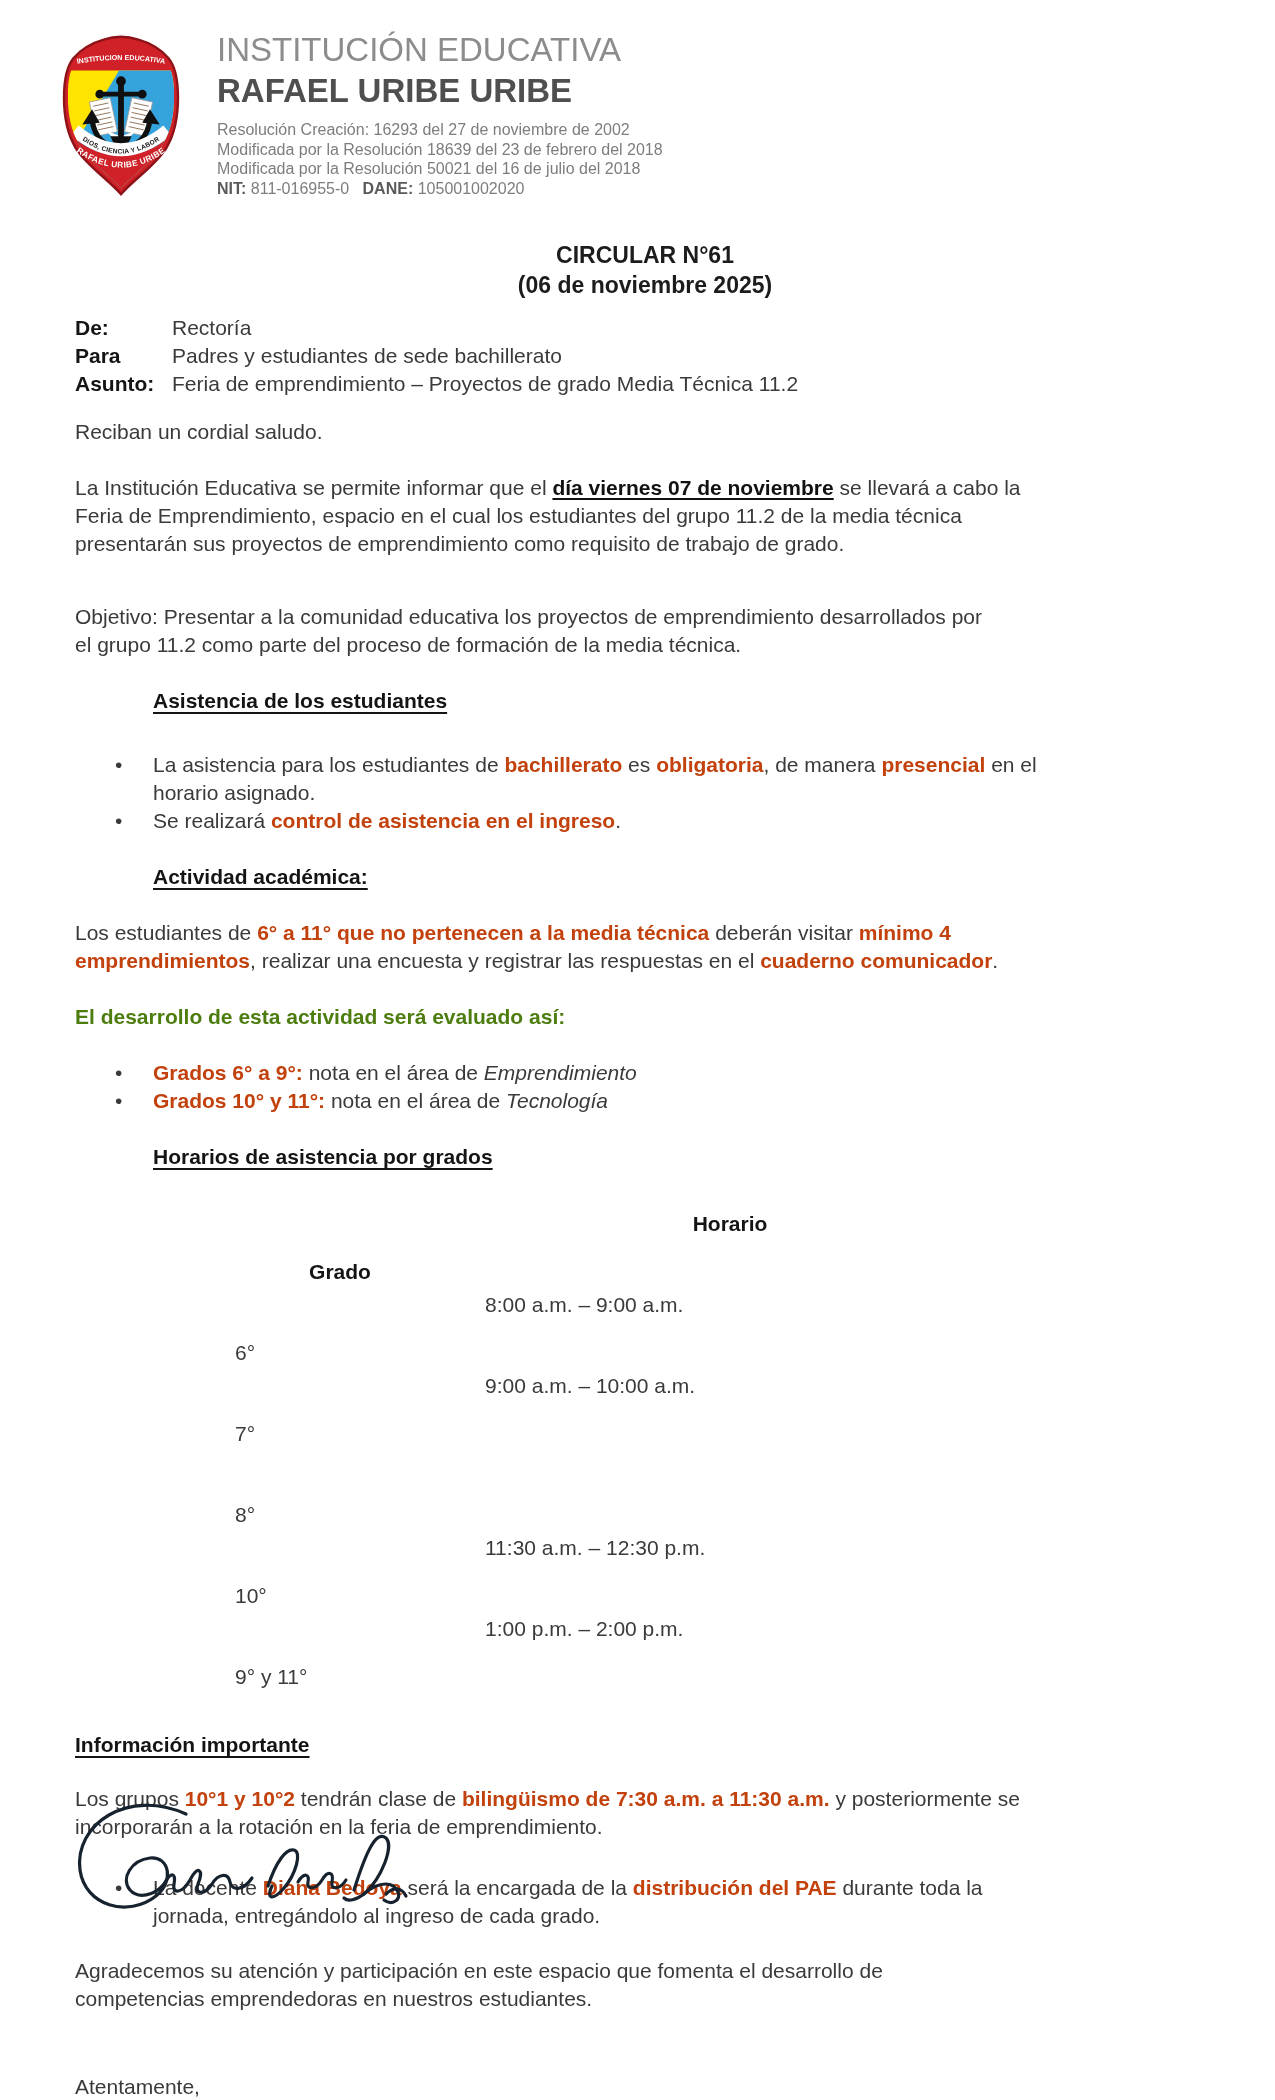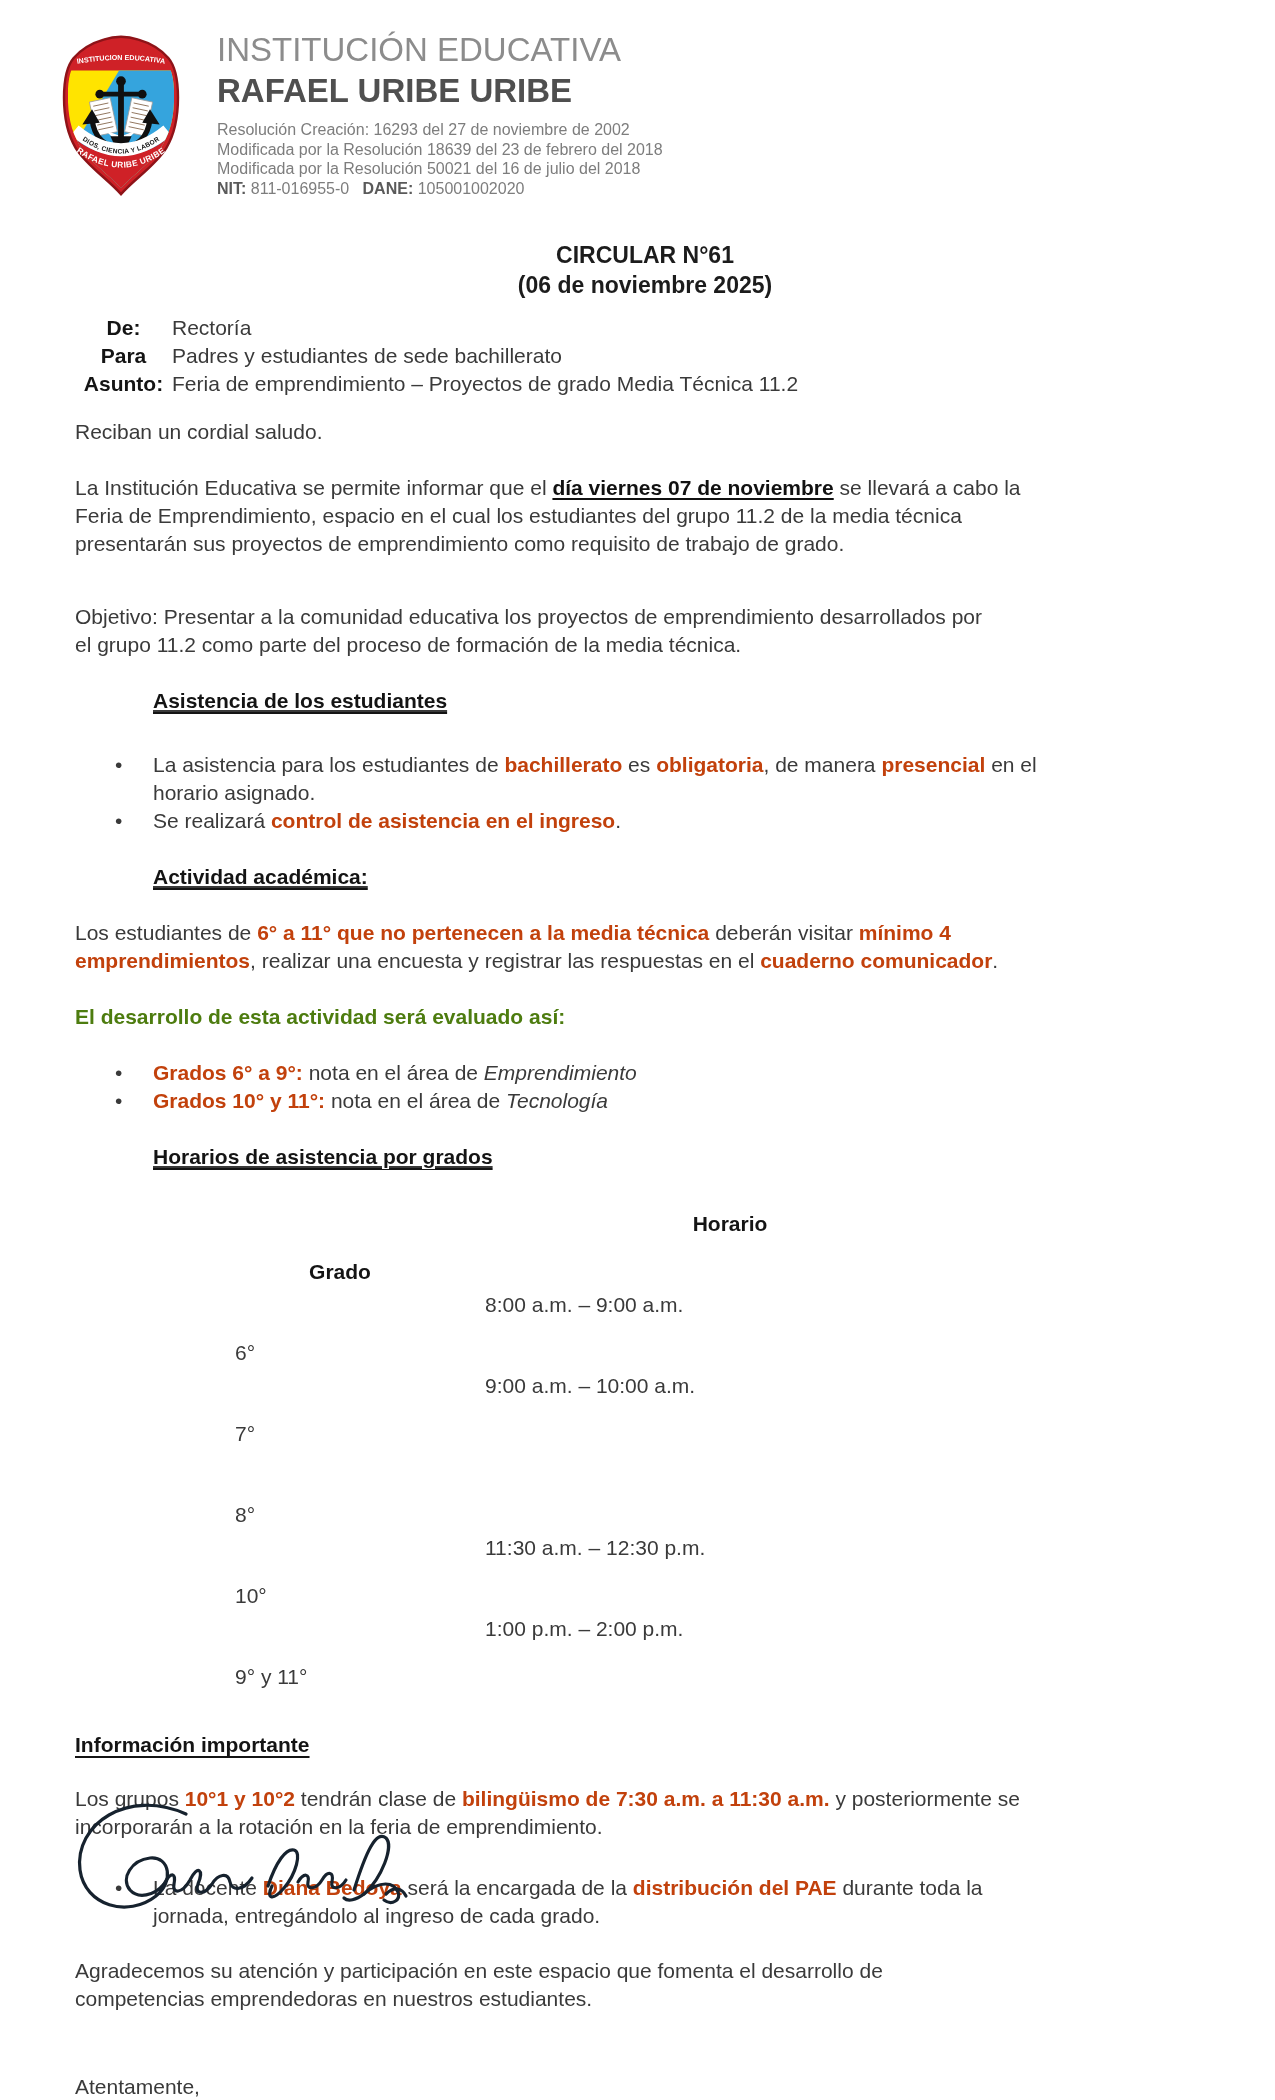--- a/index.html
+++ b/index.html
@@ -18,33 +18,33 @@
   .res-lines { margin-top:8px; }
   .res { font-size:16px; line-height:19.5px; color:#7d7d7d; white-space:pre; }
   .rb { font-weight:bold; color:#5a5a5a; }
 
   
   .title { margin-top:40px; text-align:center; font-size:23px; line-height:30px;
            font-weight:bold; color:#1c1c1c; }
 
   
   .meta { margin-top:14px; font-size:21px; line-height:28px; }
-  .mrow { display:flex;text-align:center; }
+  .mrow { display:flex; }
   .mlabel { flex:0 0 97px; font-weight:bold; color:#141414; }
   .mvalue { white-space:pre; }
 
   
   .bt { font-size:21px; line-height:28px; }
   .line { white-space:pre; }
   .b { font-weight:bold; color:#c2410c; }
   .bu { font-weight:bold; color:#111111; text-decoration:underline; text-underline-offset:3px; }
   .i { font-style:italic; }
   .heading { font-weight:bold; color:#141414; text-decoration:underline;
              text-underline-offset:4px; }
-  .ind { margin-left:78px;text-decoration:underline; }
+  .ind { margin-left:78px; }
 
   .saludo { margin-top:20px; }
   .p1 { margin-top:28px; }
   .p2 { margin-top:45px; }
   .h1m { margin-top:28px; }
   .list1 { margin-top:36px; }
   .h2m { margin-top:28px; }
   .p3 { margin-top:28px; }
   .p4 { margin-top:28px; font-weight:bold; color:#4d7c0f; }
   .list2 { margin-top:28px; }

